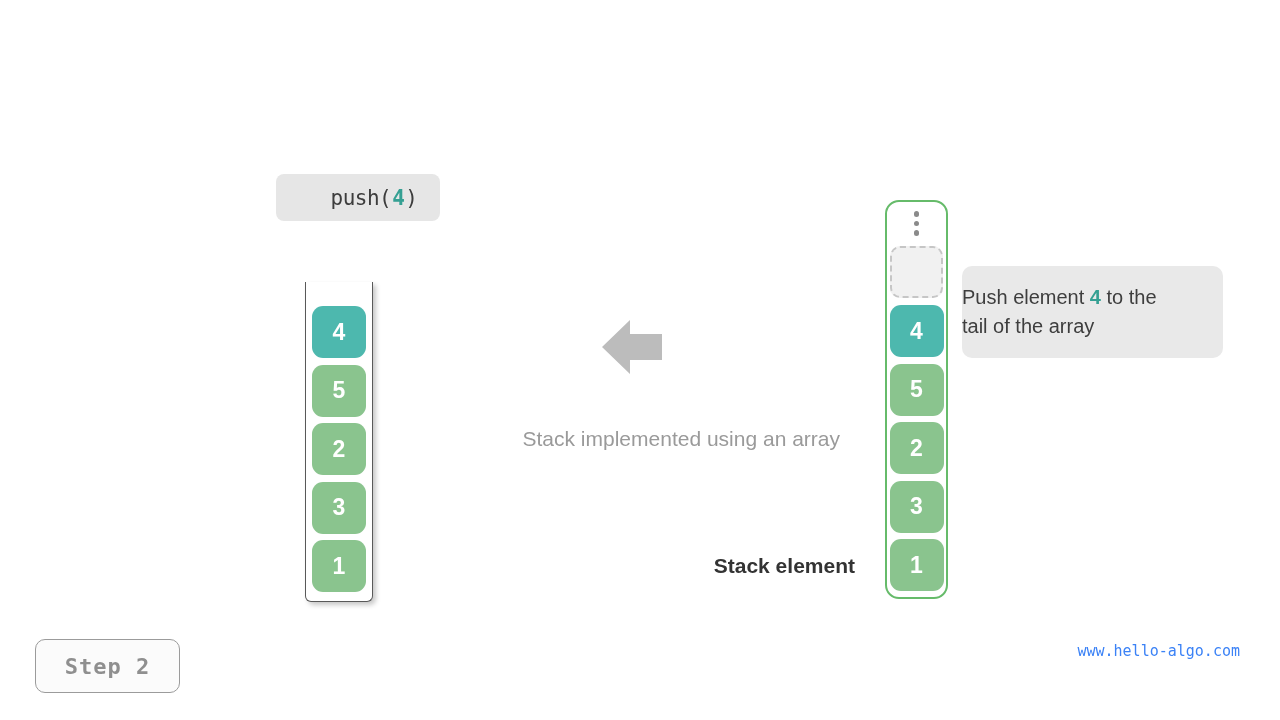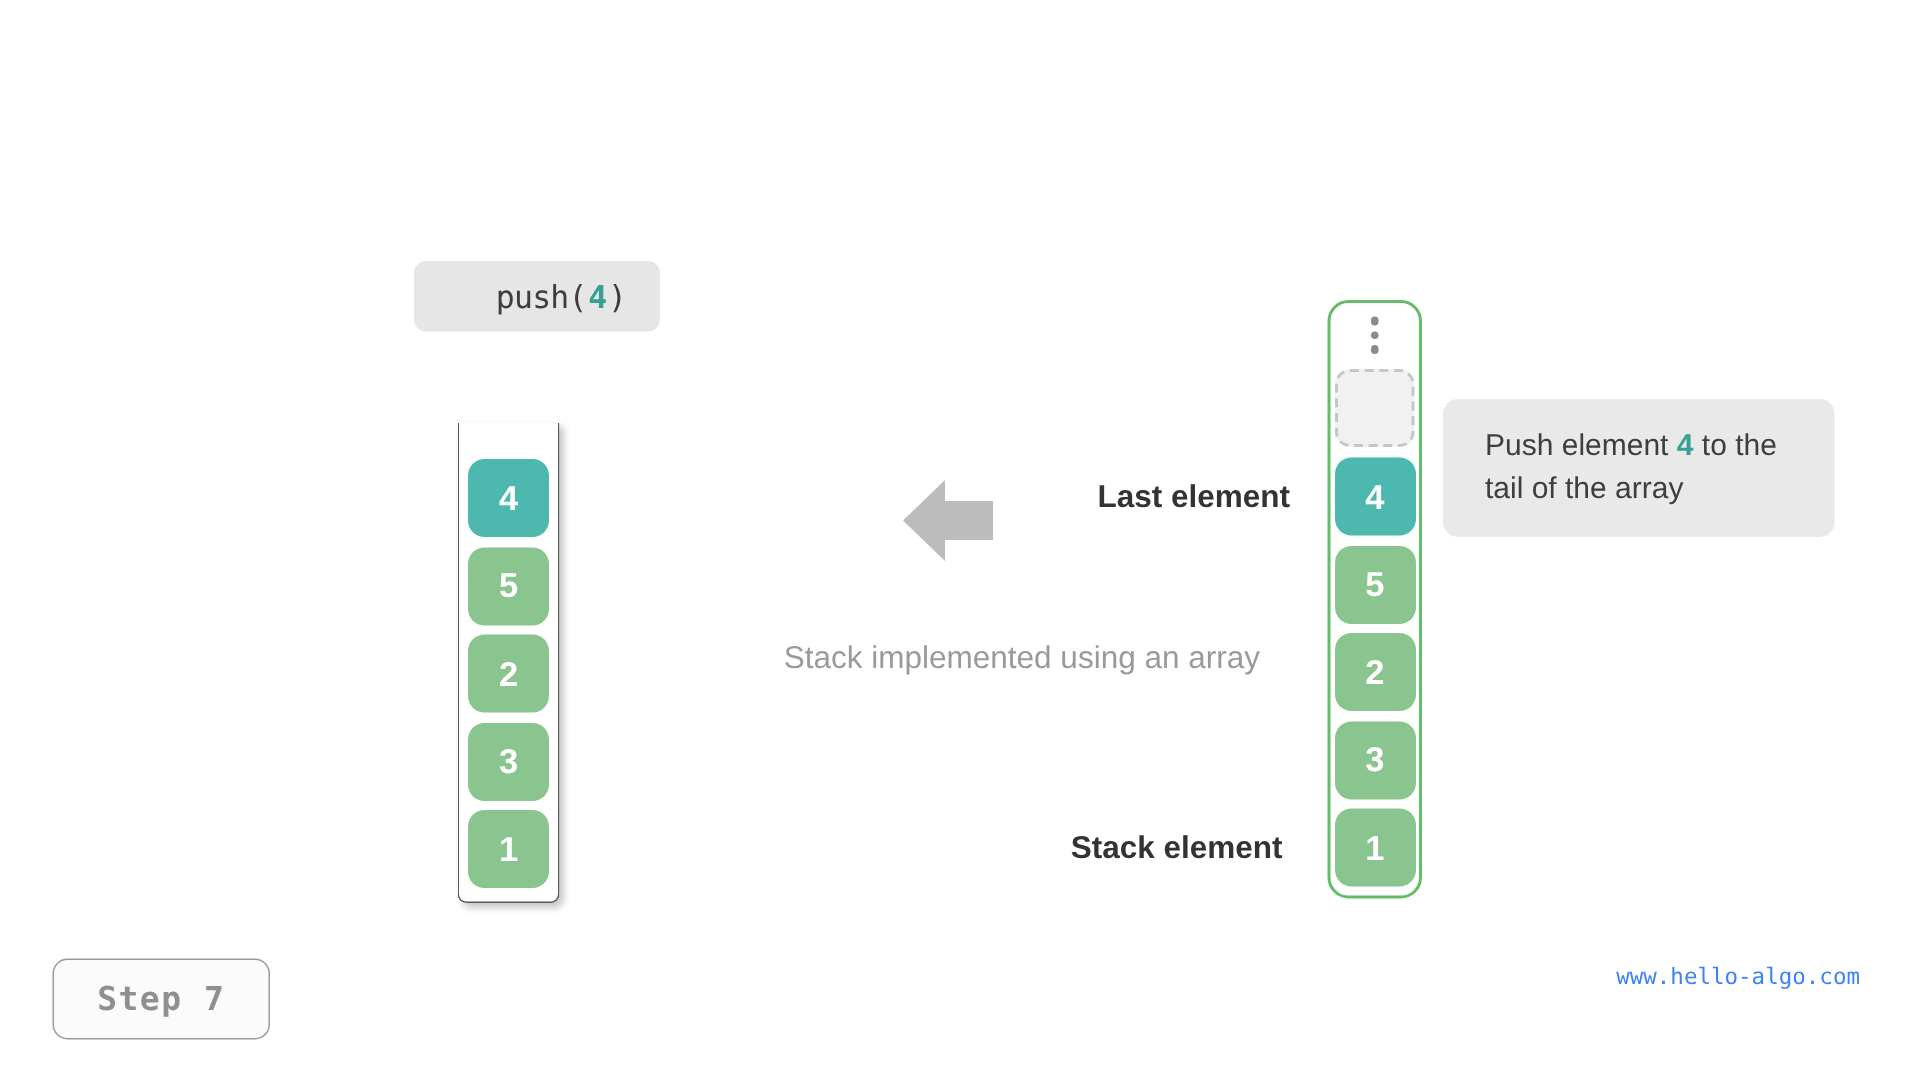--- a/index.html
+++ b/index.html
@@ -66,21 +66,21 @@
     position:absolute; width:210px; text-align:right;
     font-size:21px; font-weight:bold; color:#333333;
   }
   .side-label.last { left:650px; top:320px; }
   .side-label.first { left:645px; top:554px; }
 
   
   .tooltip {
     position:absolute; left:962px; top:266px; width:261px; height:92px;
     box-sizing:border-box; background:var(--tooltip-bg,#e9e9e9); border-radius:10px;
-    display:flex; align-items:center; padding-left:28px;
+    display:flex; align-items:center; 
     font-size:20px; line-height:29px; color:#3e3e3e;
   }
   .tooltip .txt { width:205px; }
   .tooltip .val { color:var(--accent-text,#35a093); font-weight:bold; }
 
   
   .step-badge {
     position:absolute; left:35px; top:639px; width:145px; height:54px;
     box-sizing:border-box; border:1.5px solid #9b9b9b; border-radius:10px;
     background:#fbfbfb;
@@ -115,21 +115,20 @@
   </div>
 
   <div class="arrow">
     <svg width="60" height="54" viewBox="0 0 60 54">
       <path d="M0 27 L28 0 L28 14 L60 14 L60 40 L28 40 L28 54 Z" fill="var(--arrow,#bcbcbc)"></path>
     </svg>
   </div>
 
   <div class="caption">Stack implemented using an array</div>
 
-  <div class="side-label last">Last element</div>
   <div class="side-label first">Stack element</div>
 
   <div class="array-container">
     <div class="dots">
         <i></i>
         <i></i>
         <i></i>
       </div>
     <div class="empty-slot"></div>
     <div class="array-cells">
@@ -138,17 +137,17 @@
       <div class="cell">2</div>
       <div class="cell">3</div>
       <div class="cell">1</div>
     </div>
   </div>
 
   <div class="tooltip">
     <span class="txt"><span>Push element </span><span class="val">4</span><span> to the tail of the array</span></span>
   </div>
 
-  <div class="step-badge">Step 7</div>
+  <div class="step-badge">Step 2</div>
 
   <div class="watermark">www.hello-algo.com</div>
 
 </div>
 
 </body></html>

